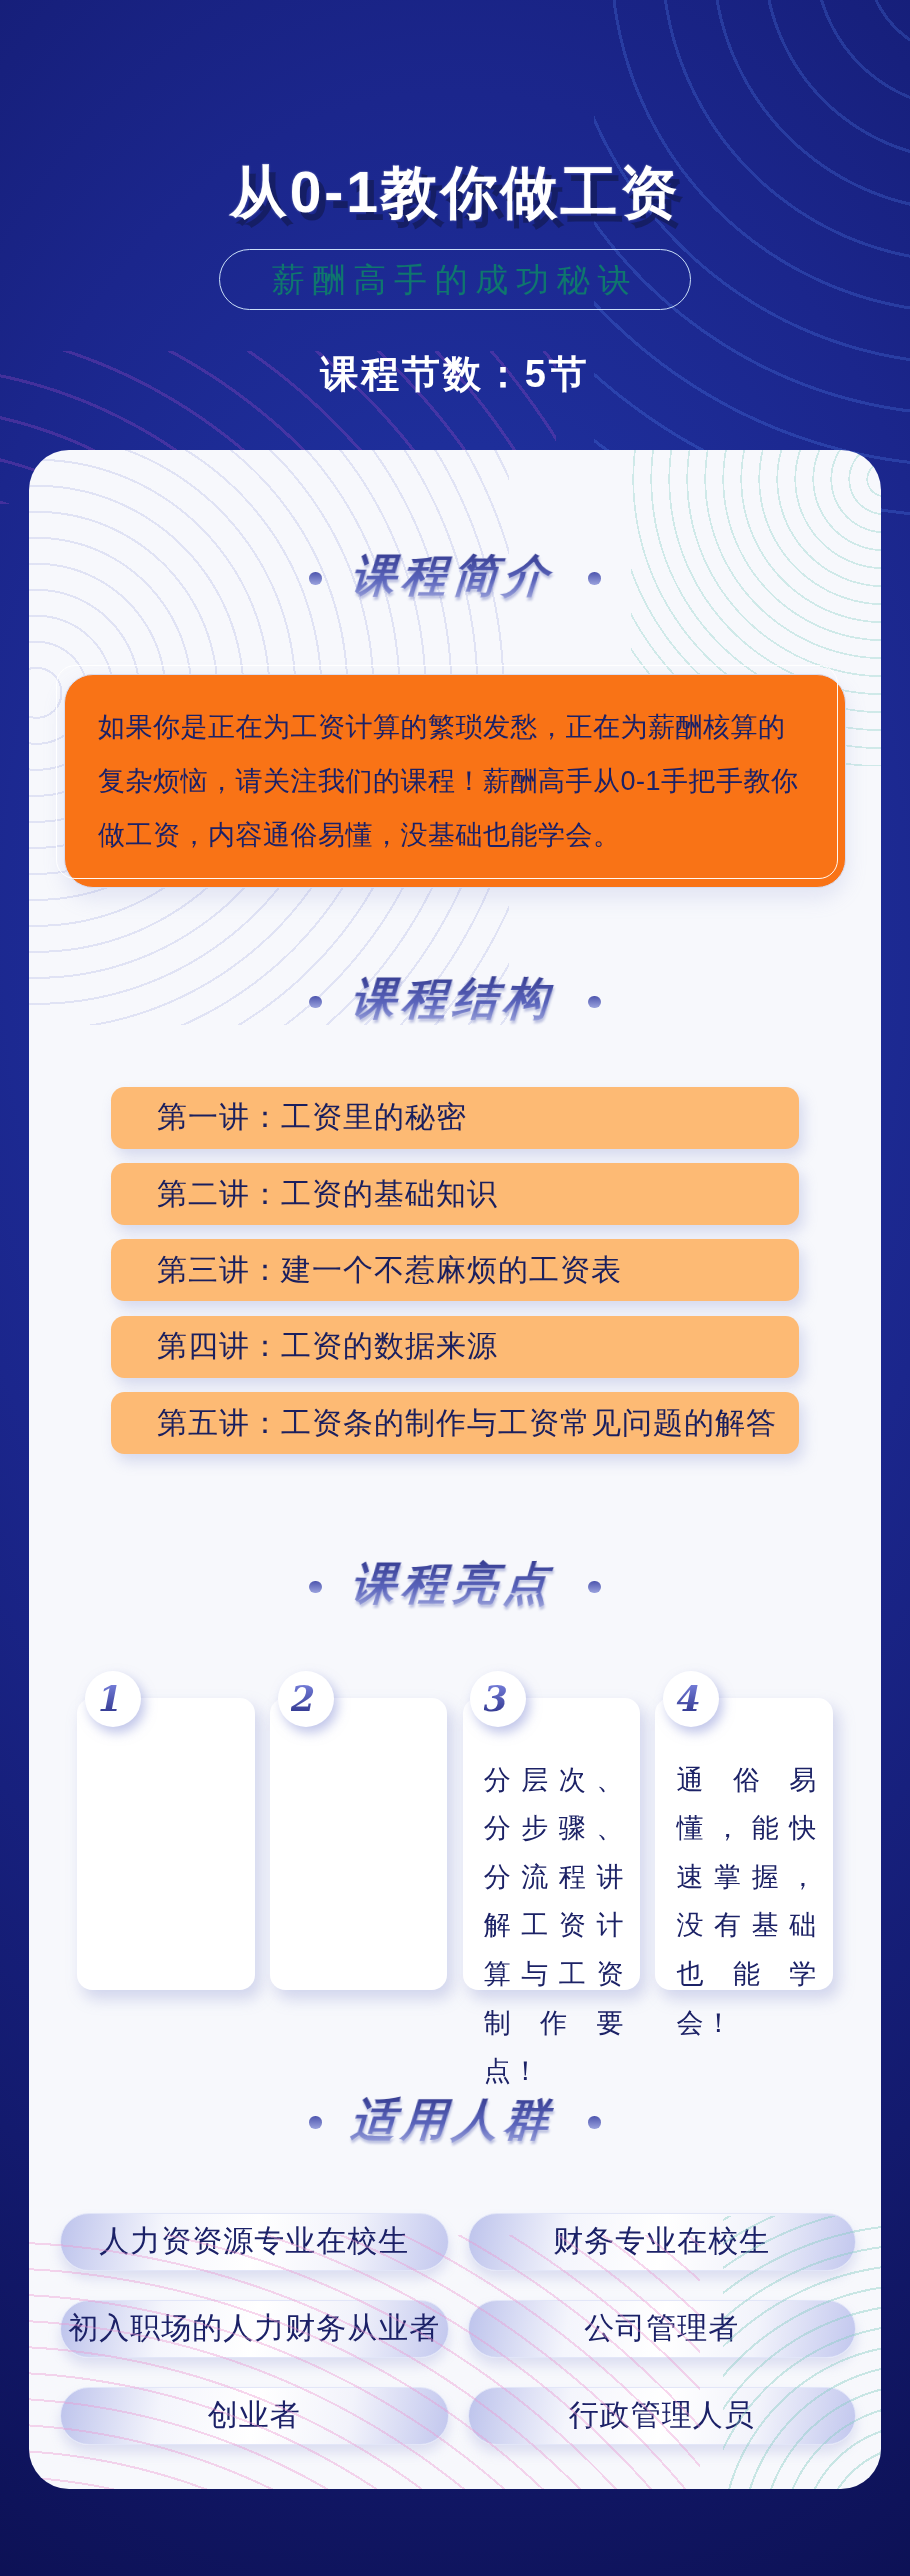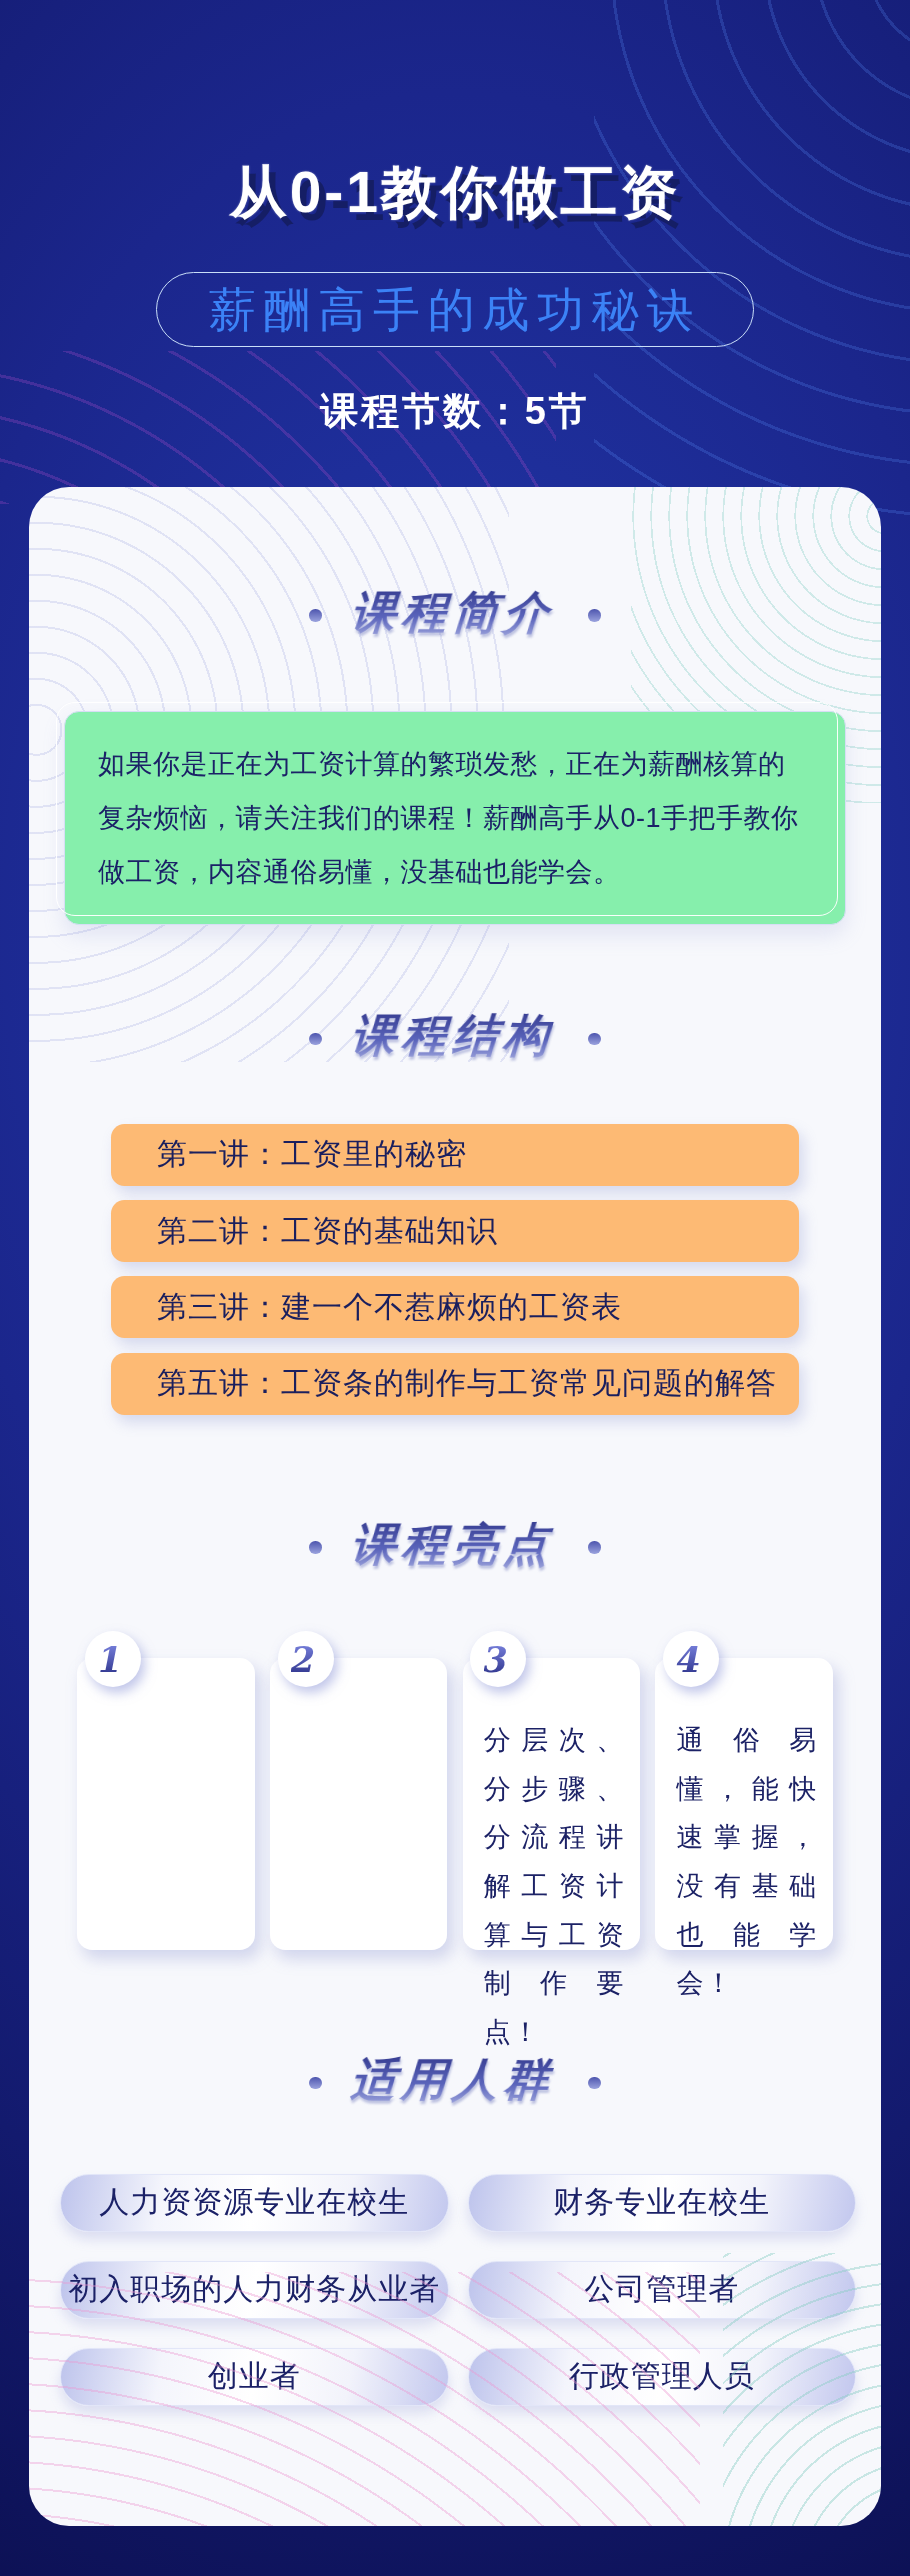--- a/index.html
+++ b/index.html
@@ -24,23 +24,23 @@
       transparent 0 38px, rgba(152,70,192,.32) 38px 41px);
   }
   
   .hero{ position:relative; padding-top:161px; text-align:center; }
   .title{
     font-size:57px; font-weight:900; color:#ffffff; letter-spacing:2.9px;
     line-height:1.1;
     text-shadow:6.7px 7.7px 0 rgba(21,29,98,.92), 0 0 1.9px rgba(255,255,255,.5);
   }
   .badge{
-    display:inline-block; margin-top:48px; padding:13.4px 52px;
+    display:inline-block; margin-top:25px; padding:13.4px 52px;
     border:1.9px solid #c9def8; border-radius:957px;
-    color:#3b82f6; font-size:47px; letter-spacing:7.7px; line-height:1;
+    color:#0f766e; font-size:33px; letter-spacing:7.7px; line-height:1;
   }
   .count{
     margin-top:40px; color:#ffffff; font-size:38px; font-weight:bold;
     letter-spacing:2.9px; line-height:1.3;
   }
   
   .card{
     position:relative; margin:50px 29px 0; height:2039px;
     background:#f7f8fc; border-radius:40px; overflow:hidden;
   }
@@ -78,21 +78,21 @@
     width:12.5px; height:12.5px; border-radius:50%;
     background:linear-gradient(180deg,#4d55ae,#9ba3de);
   }
   .sh-intro{ padding-top:92px; }
   .sh-structure{ margin-top:77px; }
   .sh-highlights{ margin-top:96px; }
   .sh-audience{ margin-top:96px; }
   
   .intro-box{
     position:relative; margin:59px 35px 0 35px;
-    background:#86efac; border:1.9px solid #d7def5; border-radius:15px;
+    background:#f97316; border:1.9px solid #d7def5; border-radius:29px;
     padding:25px 33px;
     box-shadow:0 9.6px 21px rgba(140,150,210,.20);
     font-size:27px; line-height:2; color:#1b2167; letter-spacing:0.5px;
   }
   .intro-box::before{
     content:""; position:absolute; left:-8.6px; top:-10.5px; width:100%; height:100%;
     border:1.9px solid rgba(255,255,255,.95); border-radius:19px; pointer-events:none;
   }
   
   .list{ width:688px; margin:48px auto 0; display:flex; flex-direction:column; gap:14.4px; }
@@ -170,20 +170,21 @@
     <section>
       <div class="sec-head sh-structure">
         <span class="dot"></span>
         <span class="txt">课程结构</span>
         <span class="dot"></span>
       </div>
       <div class="list">
         <div class="list-item">第一讲：工资里的秘密</div>
         <div class="list-item">第二讲：工资的基础知识</div>
         <div class="list-item">第三讲：建一个不惹麻烦的工资表</div>
+        <div class="list-item">第四讲：工资的数据来源</div>
         <div class="list-item">第五讲：工资条的制作与工资常见问题的解答</div>
       </div>
     </section>
 
     <section>
       <div class="sec-head sh-highlights">
         <span class="dot"></span>
         <span class="txt">课程亮点</span>
         <span class="dot"></span>
       </div>

